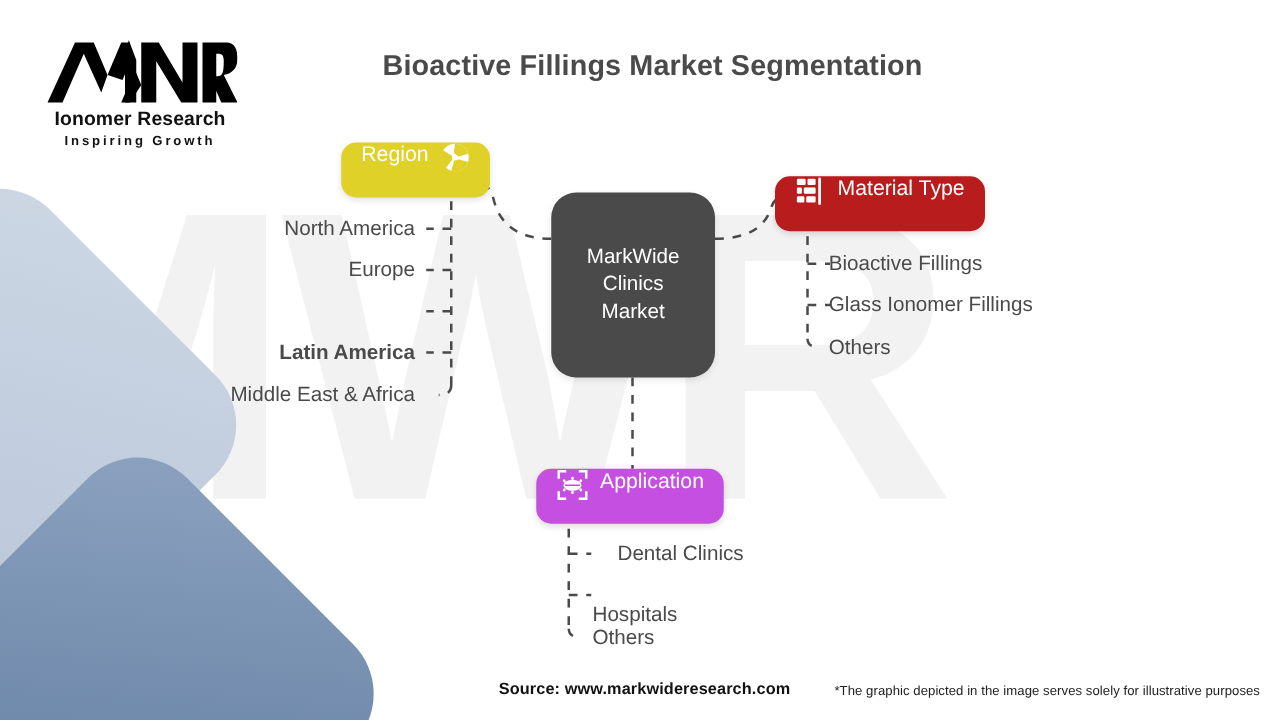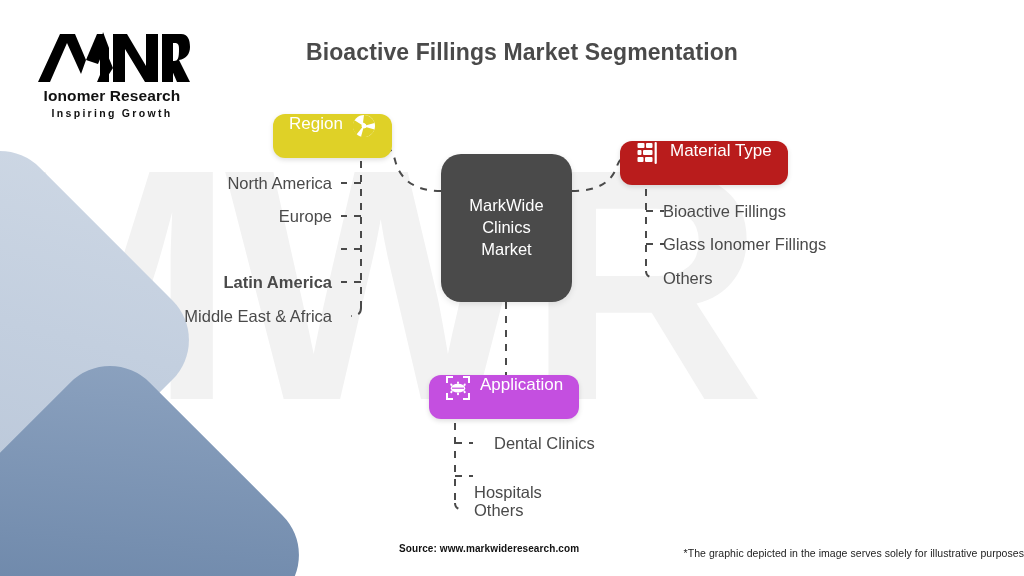--- a/index.html
+++ b/index.html
@@ -76,24 +76,24 @@
 
   
   .leaf{
     position:absolute;font-size:16.5px;color:#4a4a4a;white-space:nowrap;line-height:1;
   }
   .leaf.right-al{text-align:right;}
 
   
   .src{
     position:absolute;left:399px;top:543px;
-    font-size:10px;font-weight:700;color:#111;letter-spacing:.1px;
+    font-size:13px;font-weight:700;color:#111;letter-spacing:.1px;
   }
   .disclaimer{
-    position:absolute;right:0;top:547px;
+    position:absolute;right:16px;top:547px;
     font-size:10.5px;color:#222;letter-spacing:.05px;
   }
 </style>
 </head>
 <body>
 
 <div class="stage">
 
   <div class="wm-layer">
     <div class="wm-text">MWR</div>

